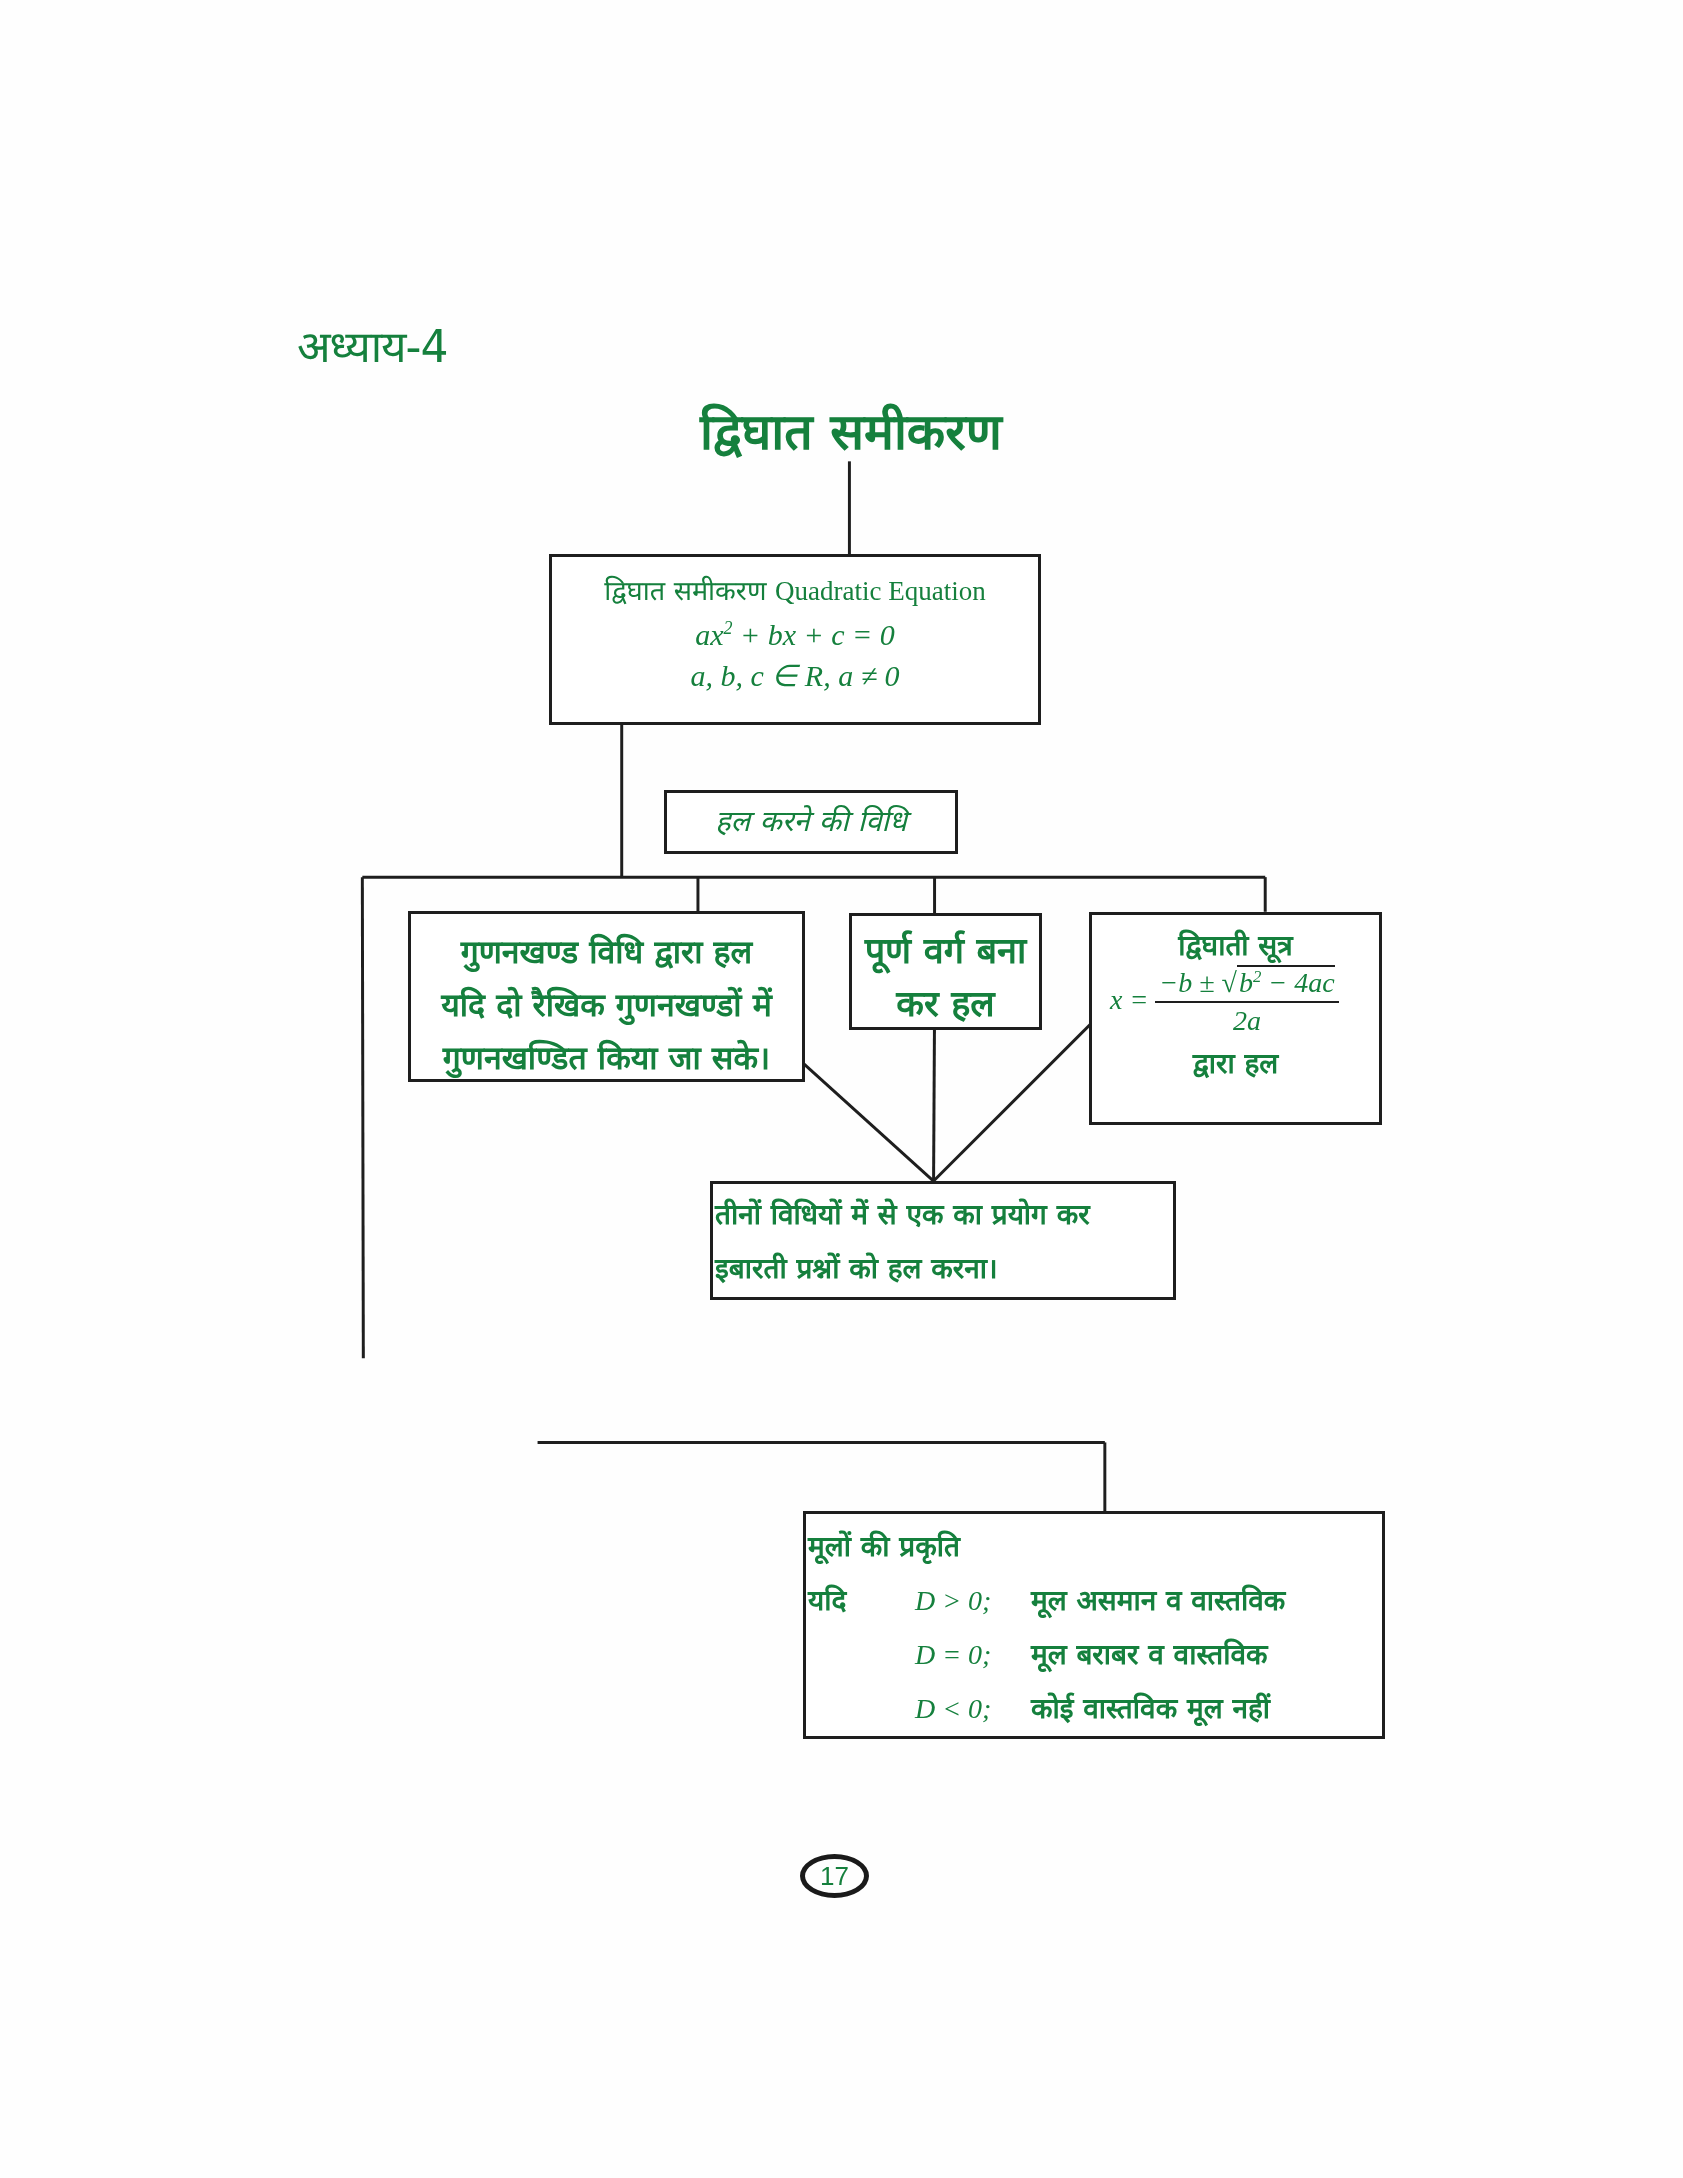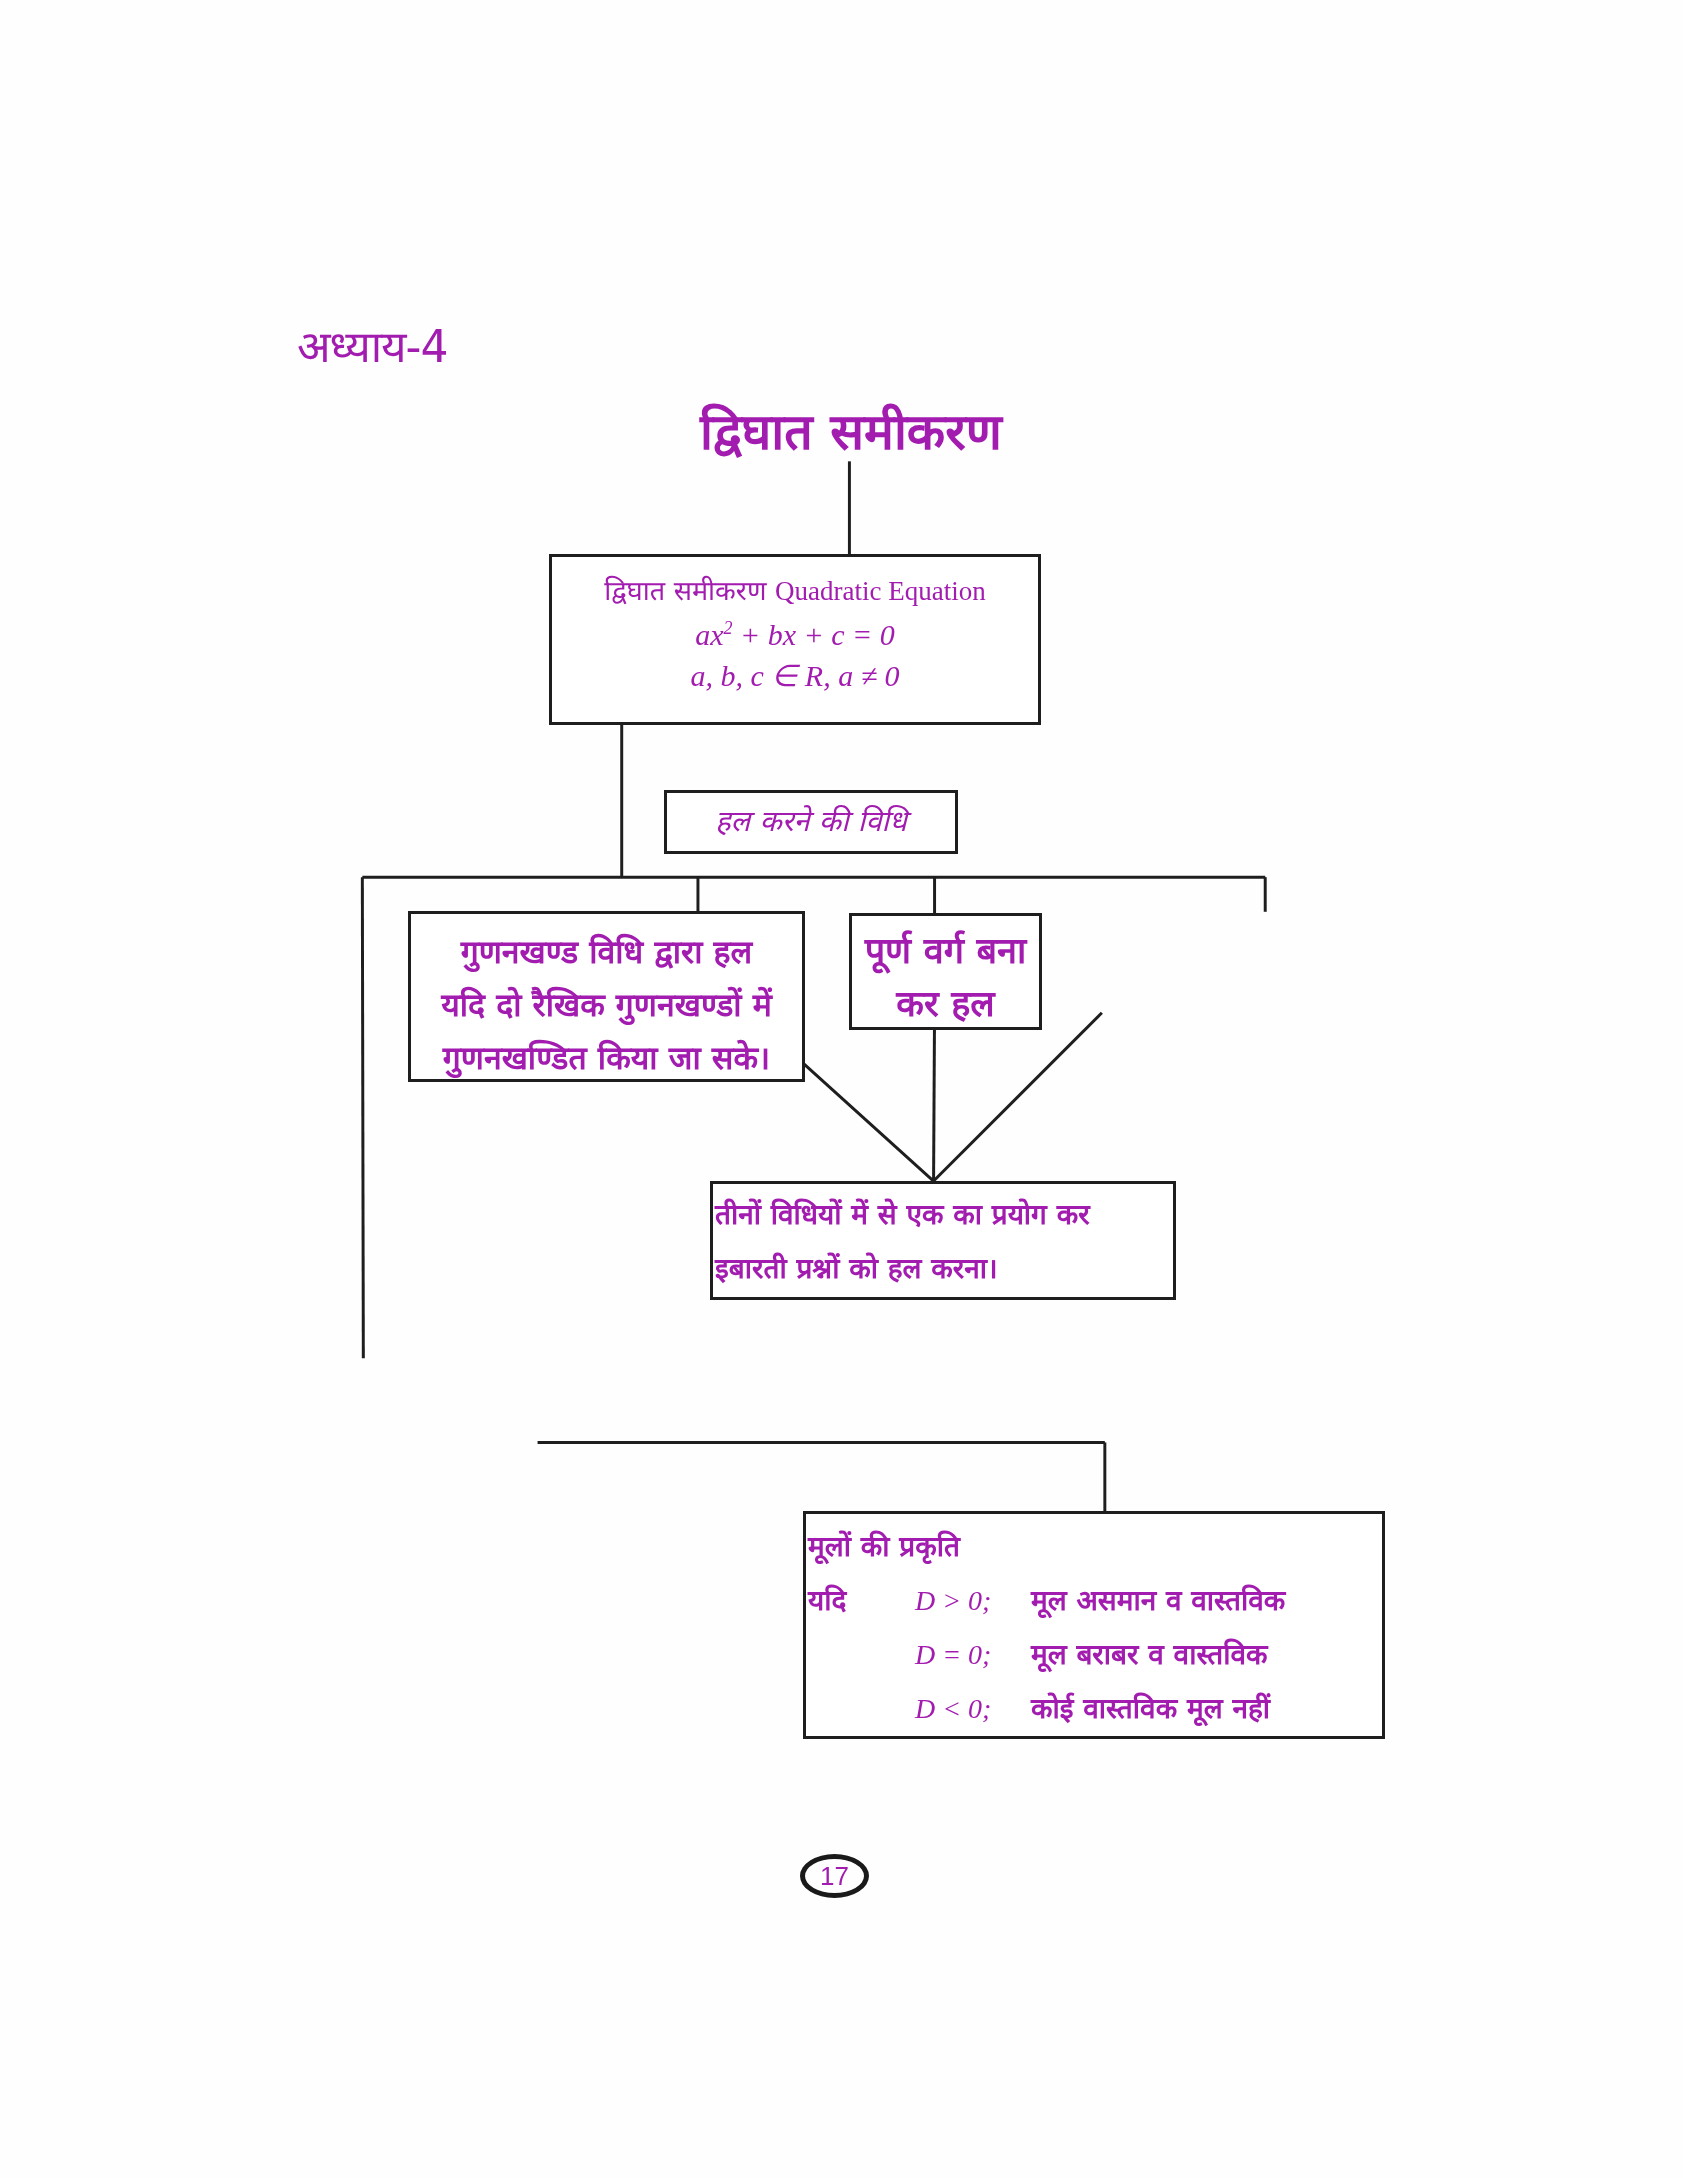--- a/index.html
+++ b/index.html
@@ -1,17 +1,17 @@
 <!DOCTYPE html>
 <html><head>
 <meta charset="utf-8">
 <style>
   html, body { margin: 0; padding: 0; background: #ffffff; }
   #page { position: relative; width: 1683px; height: 2178px; background: #fefefe; overflow: hidden;
-          font-family: "DejaVu Sans", sans-serif; color: #a21caf; }
+          font-family: "DejaVu Sans", sans-serif; color: #15803d; }
   .abs { position: absolute; }
   .box { position: absolute; border: 3px solid #1e1e1e; box-sizing: border-box; background: #ffffff; }
   .hi { font-family: "DejaVu Sans", sans-serif; font-weight: bold; }
   .math { font-family: "Liberation Serif", serif; font-style: italic; }
   .en { font-family: "Liberation Serif", serif; }
   .center { text-align: center; }
   svg.lines { position: absolute; left: 0; top: 0; }
   .chapter { left: 297px; top: 315px; font-size: 44px; font-weight: normal; letter-spacing: -1px; }
   .main-title { left: 663px; top: 396px; width: 376px; font-size: 50px; font-weight: bold; text-align: center; }
   .line { display: block; white-space: nowrap; }
@@ -72,20 +72,31 @@
     <span class="line">गुणनखण्ड विधि द्वारा हल</span>
     <span class="line">यदि दो रैखिक गुणनखण्डों में</span>
     <span class="line">गुणनखण्डित किया जा सके।</span>
   </div>
 
   <div class="box center hi" style="left:849px; top:913px; width:193px; height:117px; padding-top:8px; font-size:36px; line-height:53px;">
     <span class="line">पूर्ण वर्ग बना</span>
     <span class="line">कर हल</span>
   </div>
 
+  <div class="box center" style="left:1089px; top:912px; width:293px; height:213px; padding-top:10px;">
+    <span class="line hi" style="font-size:28px;">द्विघाती सूत्र</span>
+    <span class="line math" style="font-size:28px; margin-top:4px; text-align:left; padding-left:18px;">
+      <span>x =</span>
+      <span class="frac">
+        <span class="num"><span>−b ± √</span><span class="sqrt"><span>b</span><sup>2</sup><span> − 4ac</span></span></span>
+        <span class="den">2a</span>
+      </span>
+    </span>
+    <span class="line hi" style="font-size:28px; margin-top:6px;">द्वारा हल</span>
+  </div>
 
   <div class="box hi" style="left:710px; top:1181px; width:466px; height:119px; padding-top:4px; padding-left:2px; font-size:28px; line-height:54px;">
     <span class="line">तीनों विधियों में से एक का प्रयोग कर</span>
     <span class="line">इबारती प्रश्नों को हल करना।</span>
   </div>
 
 
   <div class="box" style="left:803px; top:1511px; width:582px; height:228px; padding-top:6px; padding-left:2px; font-size:28px; line-height:54px;">
     <span class="line hi">मूलों की प्रकृति</span>
     <div style="position:relative;">

